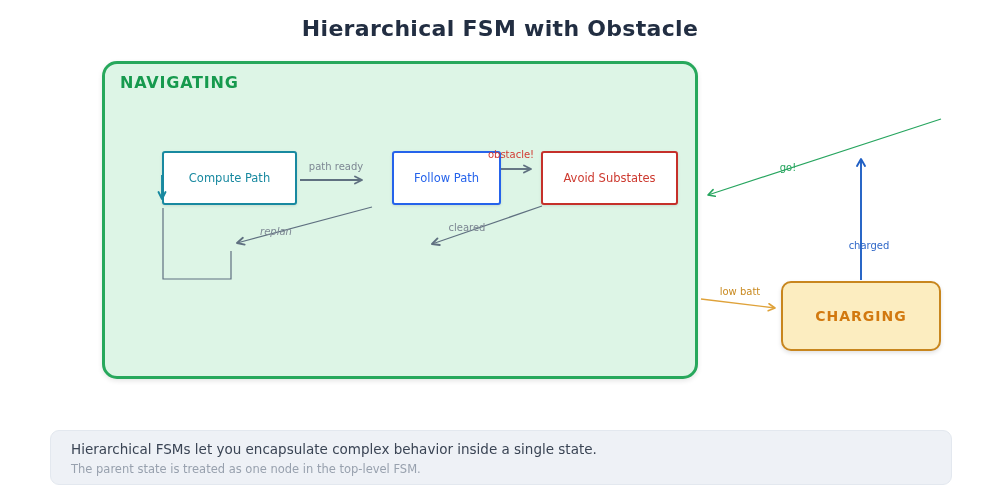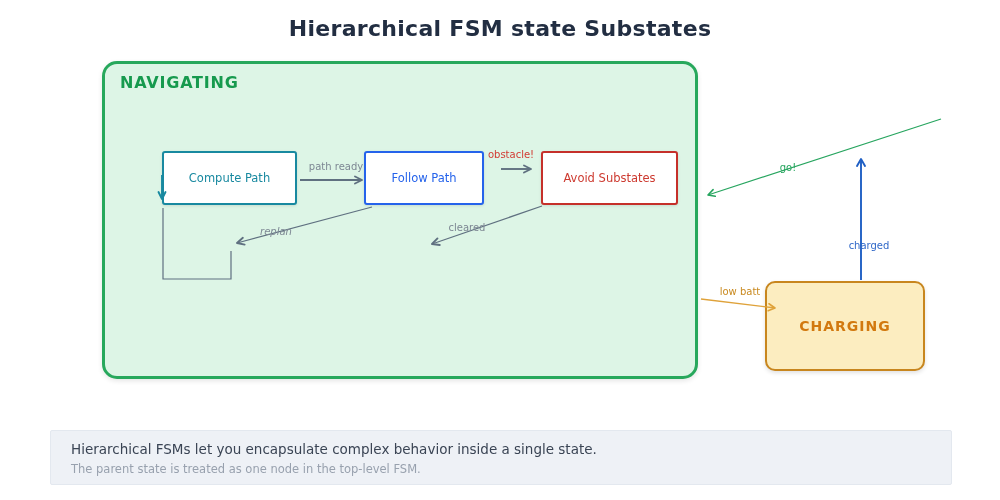--- a/index.html
+++ b/index.html
@@ -49,42 +49,42 @@
     background: #ffffff;
     border-radius: 3px;
     display: flex;
     align-items: center;
     justify-content: center;
     font-size: 11.5px;
     box-shadow: 0 1px 3px rgba(0,0,0,0.10);
   }
   .state.compute { left: 162px; top: 151px; width: 135px; height: 54px;
     border: 2px solid var(--c-teal); color: var(--c-teal); }
-  .state.follow  { left: 364px; top: 151px; width: 120px; height: 54px;
+  .state.follow  { left: 392px; top: 151px; width: 109px; height: 54px;
     border: 2px solid var(--c-blue); color: var(--c-blue); }
   .state.avoid   { left: 541px; top: 151px; width: 137px; height: 54px;
     border: 2px solid var(--c-red); color: var(--c-red-text); }
 
   
   .top-state {
     position: absolute;
     width: 160px;
     border-radius: 10px;
     display: flex;
     align-items: center;
     justify-content: center;
     font-weight: bold;
     font-size: 14px;
     letter-spacing: 1px;
     box-shadow: 0 2px 4px rgba(0,0,0,0.12);
   }
   .top-state.idle { left: 781px; top: 81px; height: 69px;
     background: var(--c-blue-fill); border: 2.5px solid var(--c-blue);
     color: var(--c-idle-text); }
-  .top-state.charging { left: 765px; top: 281px; height: 90px;
+  .top-state.charging { left: 781px; top: 281px; height: 70px;
     background: var(--c-orange-fill); border: 2.5px solid var(--c-orange-border);
     color: var(--c-charging-text); }
 
   
   svg.edges {
     position: absolute;
     left: 0; top: 0;
     width: 1000px; height: 500px;
     pointer-events: none;
     z-index: 5;
@@ -119,32 +119,32 @@
   .el-charged    { left: 869px; top: 216px; color: var(--c-charged-label); margin-top: 29px; }
   .el-low-batt   { left: 740px; top: 291px; color: var(--c-low-batt-label); }
 
   
   .note {
     position: absolute;
     left: 50px; top: 430px;
     width: 902px; height: 55px;
     background: var(--c-note-bg);
     border: 1px solid #e3e8ef;
-    border-radius: 2px;
+    border-radius: 9px;
     padding: 10px 12px 0 20px;
   }
   .note-line1 { font-size: 13.5px; color: var(--c-note-text); margin-bottom: 5px; }
   .note-line2 { font-size: 11.5px; color: var(--c-note-subtext); }
 </style>
 </head>
 <body>
 
 <div class="canvas">
 
-  <div class="title">Hierarchical FSM state Substates</div>
+  <div class="title">Hierarchical FSM with Obstacle</div>
 
   <div class="parent-box">
     <span class="parent-label">NAVIGATING</span>
   </div>
 
   <div class="state compute">
     <span>Compute Path</span>
   </div>
   <div class="state follow">
     <span>Follow Path</span>

